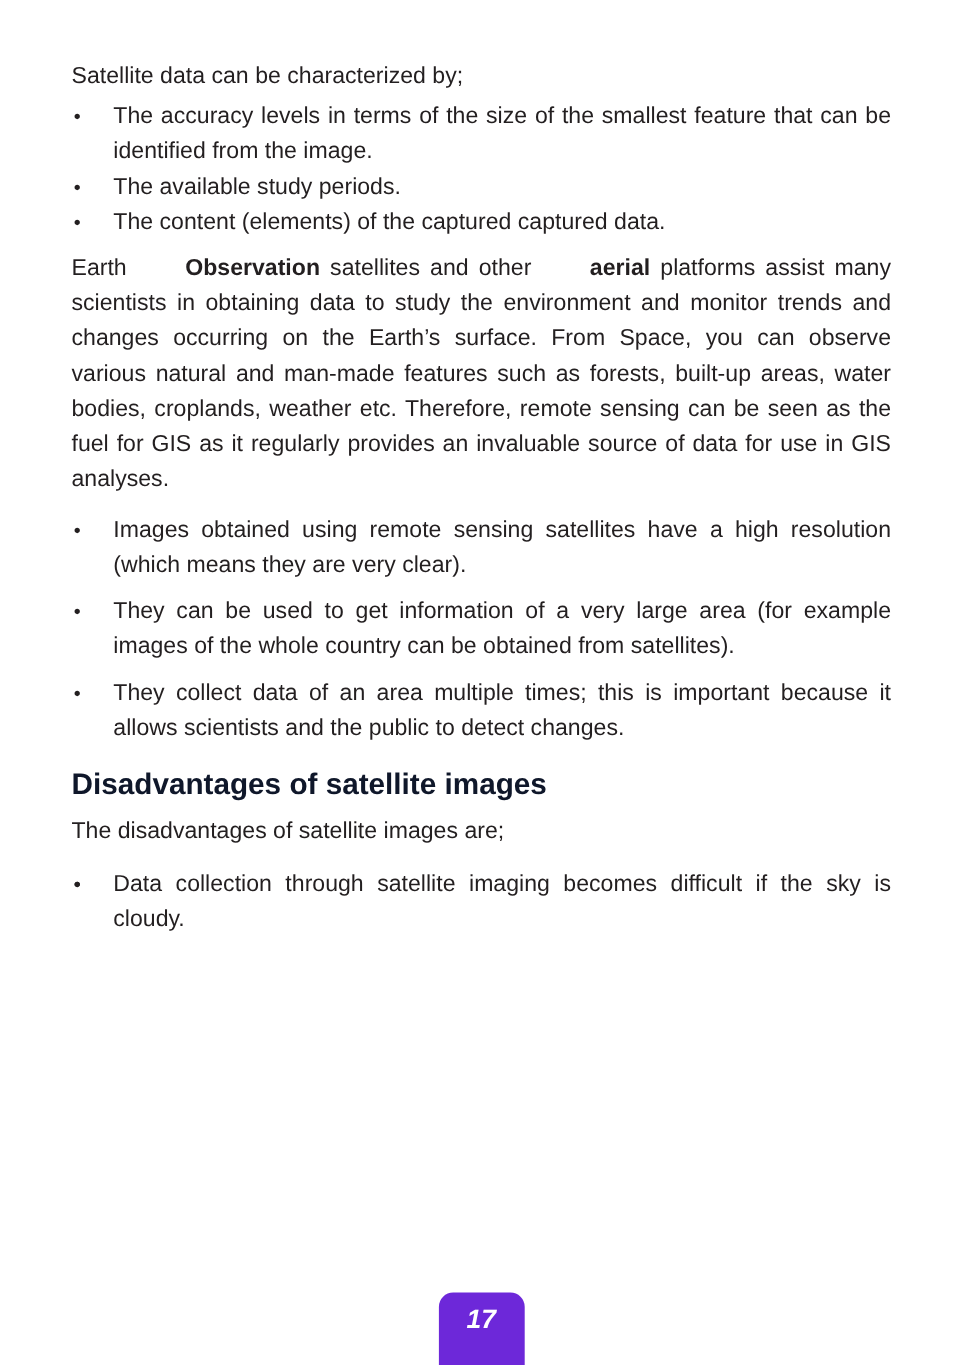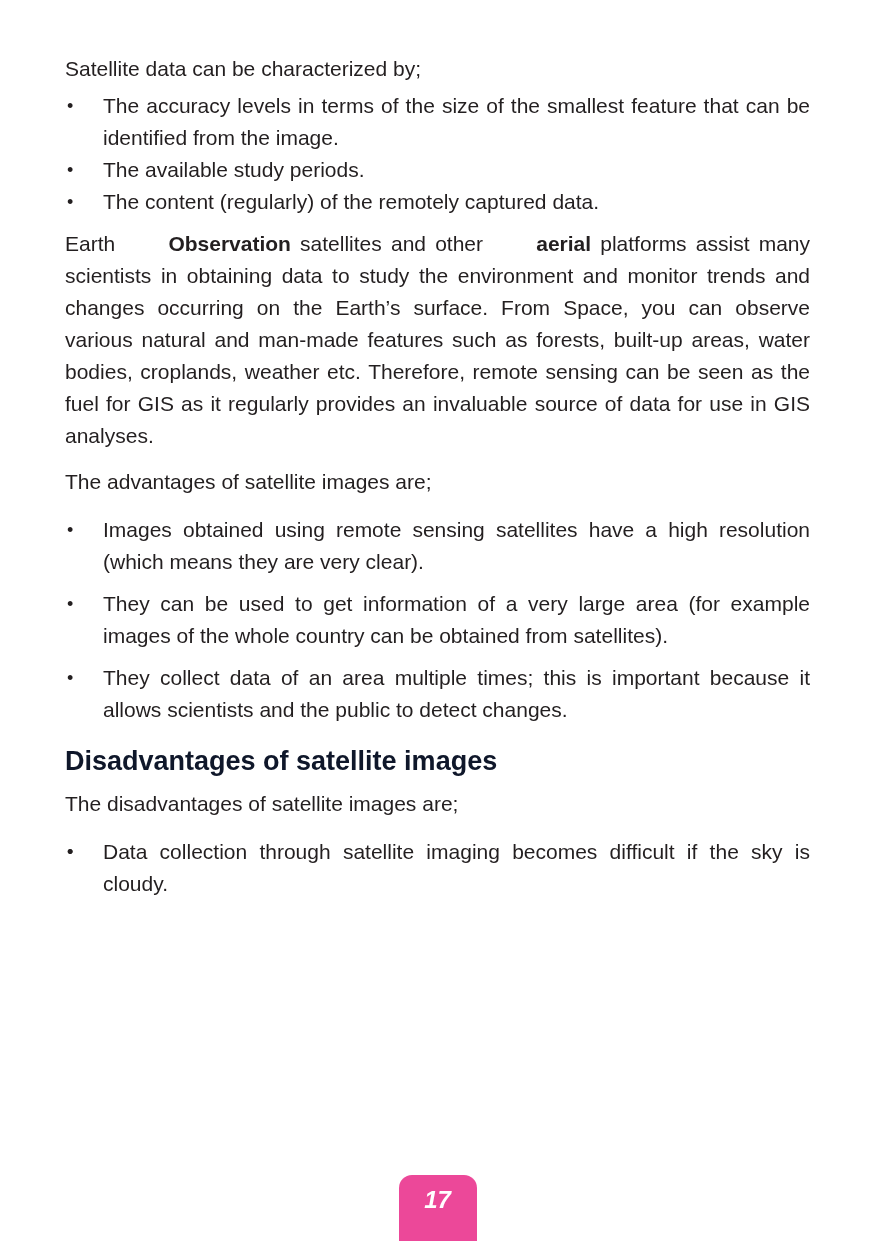--- a/index.html
+++ b/index.html
@@ -84,41 +84,40 @@
 <body>
 
 <div class="page" style="background: rgb(255, 255, 255);">
   <div class="content" style="color: rgb(35, 31, 32);">
 
     <p class="intro">Satellite data can be characterized by;</p>
 
     <ul class="bullet-list tight">
         <li class="bullet-item"><span class="bullet">•</span><span class="bullet-text">The accuracy levels in terms of the size of the smallest feature that can be identified from the image.</span></li>
         <li class="bullet-item"><span class="bullet">•</span><span class="bullet-text">The available study periods.</span></li>
-        <li class="bullet-item"><span class="bullet">•</span><span class="bullet-text">The content (regularly) of the remotely captured data.</span></li>
+        <li class="bullet-item"><span class="bullet">•</span><span class="bullet-text">The content (elements) of the captured captured data.</span></li>
       </ul>
 
     <p class="body-para"><span>Earth </span><strong>Observation</strong><span> satellites and other </span><strong>aerial</strong><span> platforms assist many scientists in obtaining data to study the environment and monitor trends and changes occurring on the Earth’s surface. From Space, you can observe various natural and man-made features such as forests, built-up areas, water bodies, croplands, weather etc. Therefore, remote sensing can be seen as the fuel for GIS as it regularly provides an invaluable source of data for use in GIS analyses.</span></p>
 
 
-    <p class="lead">The advantages of satellite images are;</p>
 
     <ul class="bullet-list loose">
         <li class="bullet-item"><span class="bullet">•</span><span class="bullet-text">Images obtained using remote sensing satellites have a high resolution (which means they are very clear).</span></li>
         <li class="bullet-item"><span class="bullet">•</span><span class="bullet-text">They can be used to get information of a very large area (for example images of the whole country can be obtained from satellites).</span></li>
         <li class="bullet-item"><span class="bullet">•</span><span class="bullet-text">They collect data of an area multiple times; this is important because it allows scientists and the public to detect changes.</span></li>
       </ul>
 
     <h2 class="section-heading" style="color: #0f172a;">Disadvantages of satellite images</h2>
 
     <p class="lead">The disadvantages of satellite images are;</p>
 
     <ul class="bullet-list loose">
         <li class="bullet-item"><span class="bullet">•</span></li>
         <li class="bullet-item"><span class="bullet">•</span><span class="bullet-text">Data collection through satellite imaging becomes difficult if the sky is cloudy.</span></li>
       </ul>
 
   </div>
 
-  <div class="page-tab" style="background: #ec4899;">
+  <div class="page-tab" style="background: #6d28d9;">
     <span class="num">17</span>
   </div>
 </div>
 
 </body></html>

